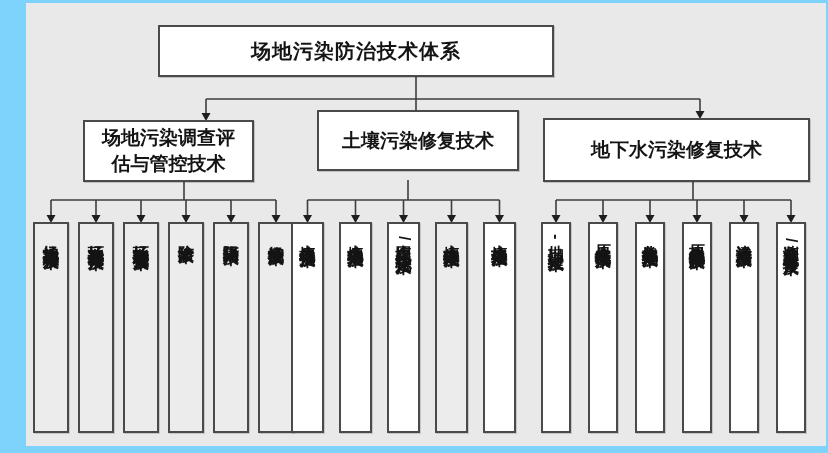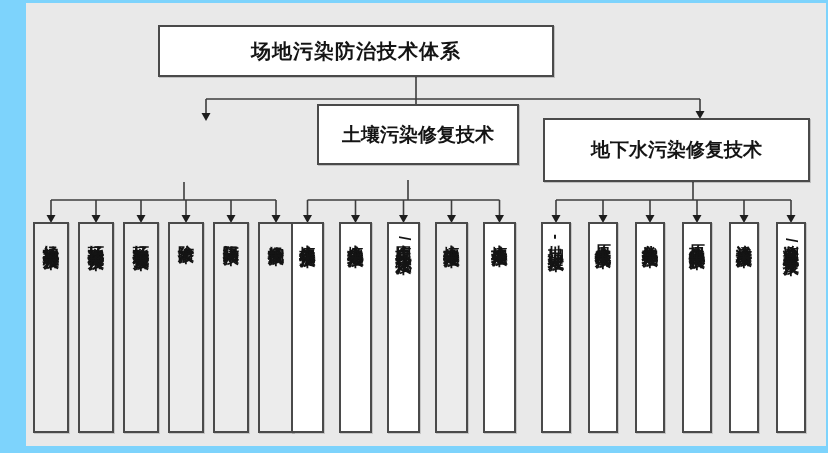--- a/index.html
+++ b/index.html
@@ -6,21 +6,21 @@
   body{font-family:"Liberation Sans",sans-serif;background:#ffffff;}
   #stage{position:relative;width:828px;height:453px;background:#7dd3fc;overflow:hidden;}
   #canvas-bg{position:absolute;left:26px;top:3px;width:800px;height:443px;background:var(--bg,#e9e9e9);}
   #connectors{position:absolute;left:0;top:0;width:828px;height:453px;pointer-events:none;}
   .box{position:absolute;background:var(--fill,#ffffff);border:2px solid var(--border,#4a4a4a);
        box-sizing:border-box;display:flex;align-items:center;justify-content:center;
        color:var(--text,#141414);box-shadow:1px 1px 0 rgba(0,0,0,0.18);}
   #root-box{left:158px;top:25px;width:396px;height:52px;font-size:20px;font-weight:bold;letter-spacing:1px;}
   .branch{font-weight:bold;text-align:center;line-height:1.35;}
   #branch-box-0{left:83px;top:120px;width:171px;height:62px;font-size:19px;padding:0 14px;}
-  #branch-box-1{left:317px;top:104px;width:202px;height:61px;font-size:19px;}
+  #branch-box-1{left:317px;top:110px;width:202px;height:61px;font-size:19px;}
   #branch-box-2{left:543px;top:118px;width:267px;height:64px;font-size:19px;}
   .leafrow{position:absolute;top:222px;display:flex;}
   #leafrow-0{left:33px;gap:9px;}
   #leafrow-1{left:291px;gap:15px;}
   #leafrow-2{left:541px;gap:17px;}
   .leaf{height:211px;background:var(--fill,#ffffff);border:2px solid var(--border,#4a4a4a);
         box-sizing:border-box;display:flex;justify-content:center;padding-top:8px;
         color:var(--text,#141414);box-shadow:1px 1px 0 rgba(0,0,0,0.15);}
   #leafrow-0 .leaf{width:36px;}
   #leafrow-1 .leaf{width:33px;}
@@ -82,20 +82,23 @@
       <line x1="744" y1="200" x2="744" y2="216" stroke="#3d3d3d" stroke-width="1.6"></line>
       <polygon points="739.5,215 748.5,215 744,223" fill="#1e1e1e"></polygon>
       <line x1="791" y1="200" x2="791" y2="216" stroke="#3d3d3d" stroke-width="1.6"></line>
       <polygon points="786.5,215 795.5,215 791,223" fill="#1e1e1e"></polygon>
     </svg>
 
   <div class="box" id="root-box">
     <span>场地污染防治技术体系</span>
   </div>
 
+  <div class="box branch" id="branch-box-0">
+    <span>场地污染调查评估与管控技术</span>
+  </div>
   <div class="box branch" id="branch-box-1">
     <span>土壤污染修复技术</span>
   </div>
   <div class="box branch" id="branch-box-2">
     <span>地下水污染修复技术</span>
   </div>
 
   <div class="leafrow" id="leafrow-0">
       <div class="leaf shaded">
         <span class="vtext">场地污染机理分析技术</span>

